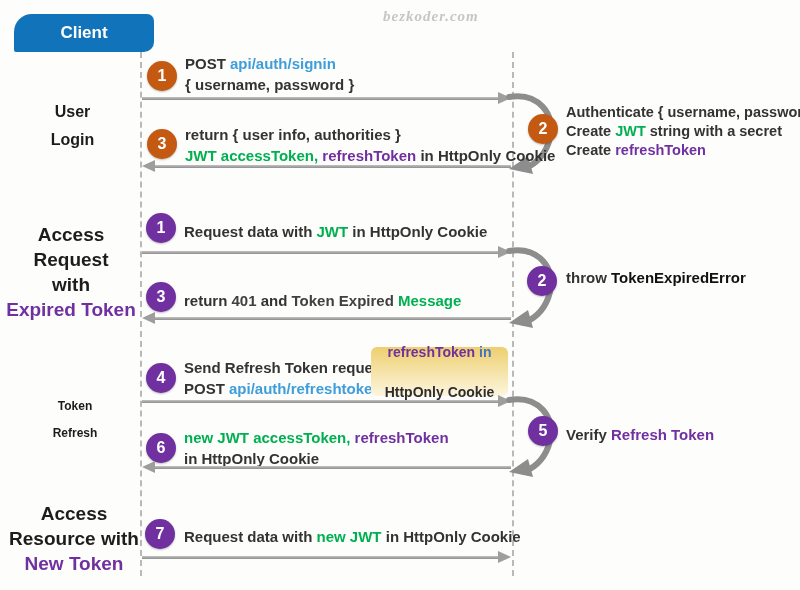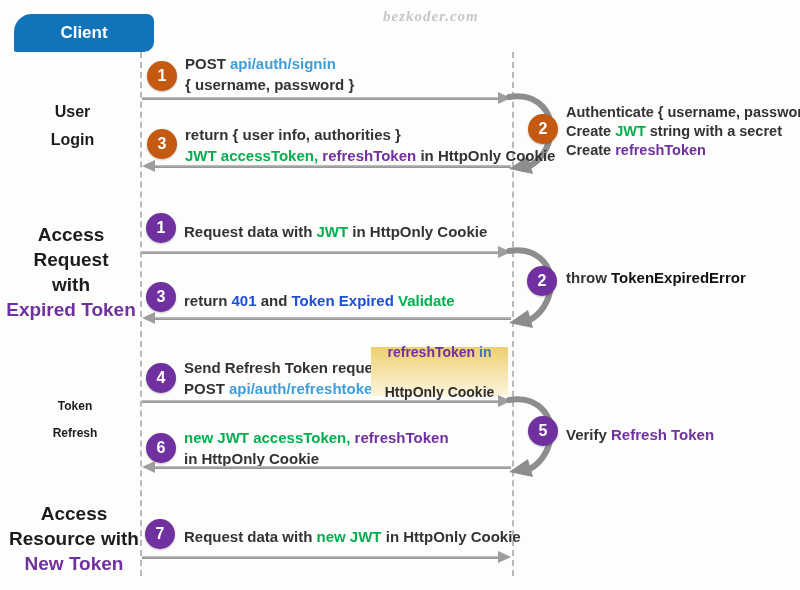--- a/index.html
+++ b/index.html
@@ -32,23 +32,23 @@
   .step.purple{background:#7030A0;}
 
   .seclabel{position:absolute;text-align:center;font-weight:700;color:#1c1c1c;}
   .seclabel div{white-space:nowrap;}
   .seclabel .accent{color:#7030A0;}
 
   .msg{position:absolute;font-weight:700;font-size:15px;color:#333;white-space:nowrap;}
   .msg div{line-height:21px;}
   .msg.small div{line-height:19px;font-size:14.5px;}
   .g{color:#00B050;} .p{color:#7030A0;} .b{color:#3E9ED9;font-weight:700;}
-  .gold{color:#1d4ed8;} .blue2{color:#4472C4;}
-
-  .note{position:absolute;left:371px;top:347px;width:137px;height:49px;border-radius:0;
+  .gold{color:#404040;} .blue2{color:#4472C4;}
+
+  .note{position:absolute;left:371px;top:347px;width:137px;height:49px;border-radius:6px;
         background:linear-gradient(#EECF6F,#FCF6DF);text-align:center;font-weight:700;font-size:14px;color:#2e2e2e;
         display:flex;flex-direction:column;justify-content:center;line-height:20px;gap:20px;}
 </style>
 </head>
 <body>
 
 <div id="canvas">
 
   <div class="watermark">bezkoder.com</div>
 
@@ -127,21 +127,21 @@
       <span>2</span>
     </div>
   <div class="msg" style="left:566px;top:267px;line-height:21px;">
     <div><span>throw </span><span style="color:#111;">TokenExpiredError</span></div>
   </div>
 
   <div class="step purple" style="left:146px;top:282px;">
       <span>3</span>
     </div>
   <div class="msg" style="left:184px;top:290px;">
-    <div><span>return </span><span class="gold">401</span><span> and </span><span class="gold">Token Expired</span><span class="g"> Validate</span></div>
+    <div><span>return </span><span class="gold">401</span><span> and </span><span class="gold">Token Expired</span><span class="g"> Message</span></div>
   </div>
   <div class="arrow left" style="top:312px;">
       <div class="line"></div>
       <div class="head"></div>
     </div>
 
   <div class="seclabel" style="left:10px;top:393px;width:130px;font-size:12px;line-height:27px;">
     <div>Token</div>
     <div>Refresh</div>
   </div>

